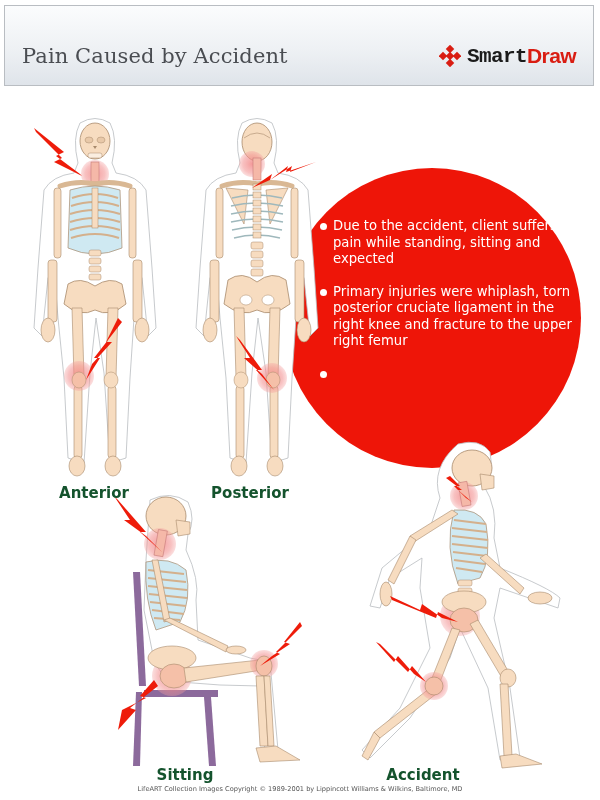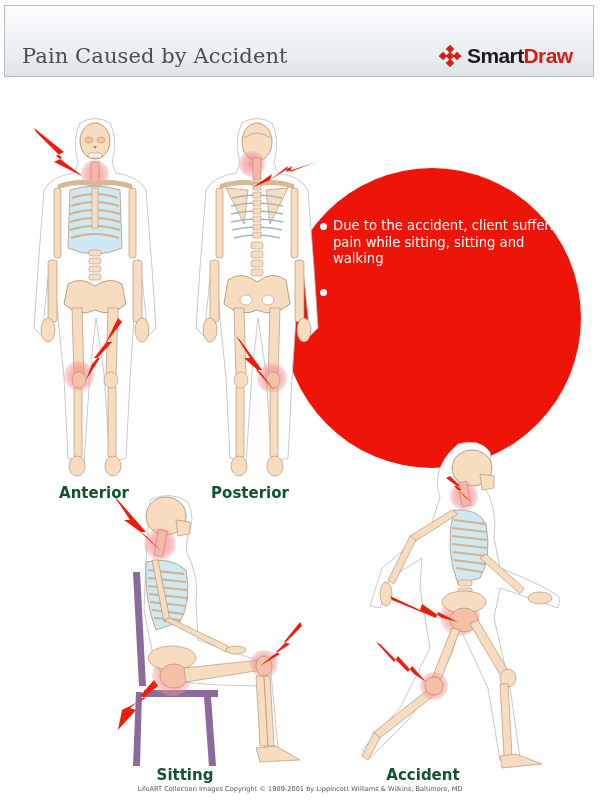--- a/index.html
+++ b/index.html
@@ -1,30 +1,30 @@
 <!DOCTYPE html>
 <html><head>
 <meta charset="utf-8">
 <style>
   html, body { margin:0; padding:0; background:#ffffff; }
   body { width:600px; height:800px; position:relative; overflow:hidden; font-family:"DejaVu Sans","Liberation Sans",sans-serif; }
   .header {
-    position:absolute; left:4px; top:5px; width:590px; height:72px;
+    position:absolute; left:4px; top:5px; width:590px; height:81px;
     border:1px solid #b9bdc2;
     background:linear-gradient(to bottom,#fbfcfd 0%,#eef1f4 55%,#dfe4ea 100%);
     box-sizing:border-box;
   }
   .title {
     position:absolute; left:17px; top:38px;
     font-family:"DejaVu Serif","Liberation Serif",serif;
     font-size:21px; color:#4a4d52; letter-spacing:0.1px;
   }
   .logo { position:absolute; left:434px; top:37px; height:26px; display:flex; align-items:center; }
   .logo svg { width:22px; height:22px; margin-right:6px; }
-  .logo .smart { font-family:Liberation Sans, sans-serif; font-size:21px; font-weight:bold; color:#1b1b1b; letter-spacing:-0.6px; }
+  .logo .smart { font-family:Liberation Mono, monospace; font-size:21px; font-weight:bold; color:#1b1b1b; letter-spacing:-0.6px; }
   .logo .draw { font-family:"Liberation Sans",sans-serif; font-size:21px; font-weight:bold; color:#d91d12; letter-spacing:-0.6px; }
   .redcircle {
     position:absolute; left:283px; top:168px; width:298px; height:300px; border-radius:50%;
     background:#ee1508;
   }
   .bullets {
     position:absolute; left:318px; top:218px; width:260px; margin:0; padding:0; list-style:none;
     color:#ffffff; font-family:"DejaVu Sans",sans-serif; font-size:13.2px; line-height:16.5px;
   }
   .bullets li { position:relative; padding-left:15px; margin-bottom:16px; }
@@ -293,21 +293,22 @@
 
   <circle cx="74" cy="248" r="14" fill="url(#glow)"></circle>
   <ellipse cx="74" cy="248" rx="9" ry="9" fill="#f5c0a8" stroke="#a88a6c" stroke-width="0.6"></ellipse>
 
   <polygon points="90,38 100,48 94,48 106,60 112,64 98,52 102,52 86,40" fill="#ee1c0a"></polygon>
   <polygon points="30,158 60,172 62,166 82,180 98,184 78,174 76,180 32,162" fill="#ee1c0a"></polygon>
   <polygon points="16,204 34,224 38,218 54,236 66,244 52,228 48,234 20,206" fill="#ee1c0a"></polygon>
 </svg>
 
 <ul class="bullets">
-  <li><span class="dot"></span><span>Due to the accident, client suffers pain while sitting, sitting and walking</span></li>
+  <li><span class="dot"></span><span>Due to the accident, client suffers pain while standing, sitting and expected</span></li>
+  <li><span class="dot"></span><span>Primary injuries were whiplash, torn posterior cruciate ligament in the right knee and fracture to the upper right femur</span></li>
   <li><span class="dot"></span></li>
 </ul>
 
 <div class="label" style="left:94px;top:484px;">Anterior</div>
 <div class="label" style="left:250px;top:484px;">Posterior</div>
 <div class="label" style="left:185px;top:766px;">Sitting</div>
 <div class="label" style="left:423px;top:766px;">Accident</div>
 
 <div class="copyright">LifeART Collection Images Copyright © 1989-2001 by Lippincott Williams &amp; Wilkins, Baltimore, MD</div>
 

